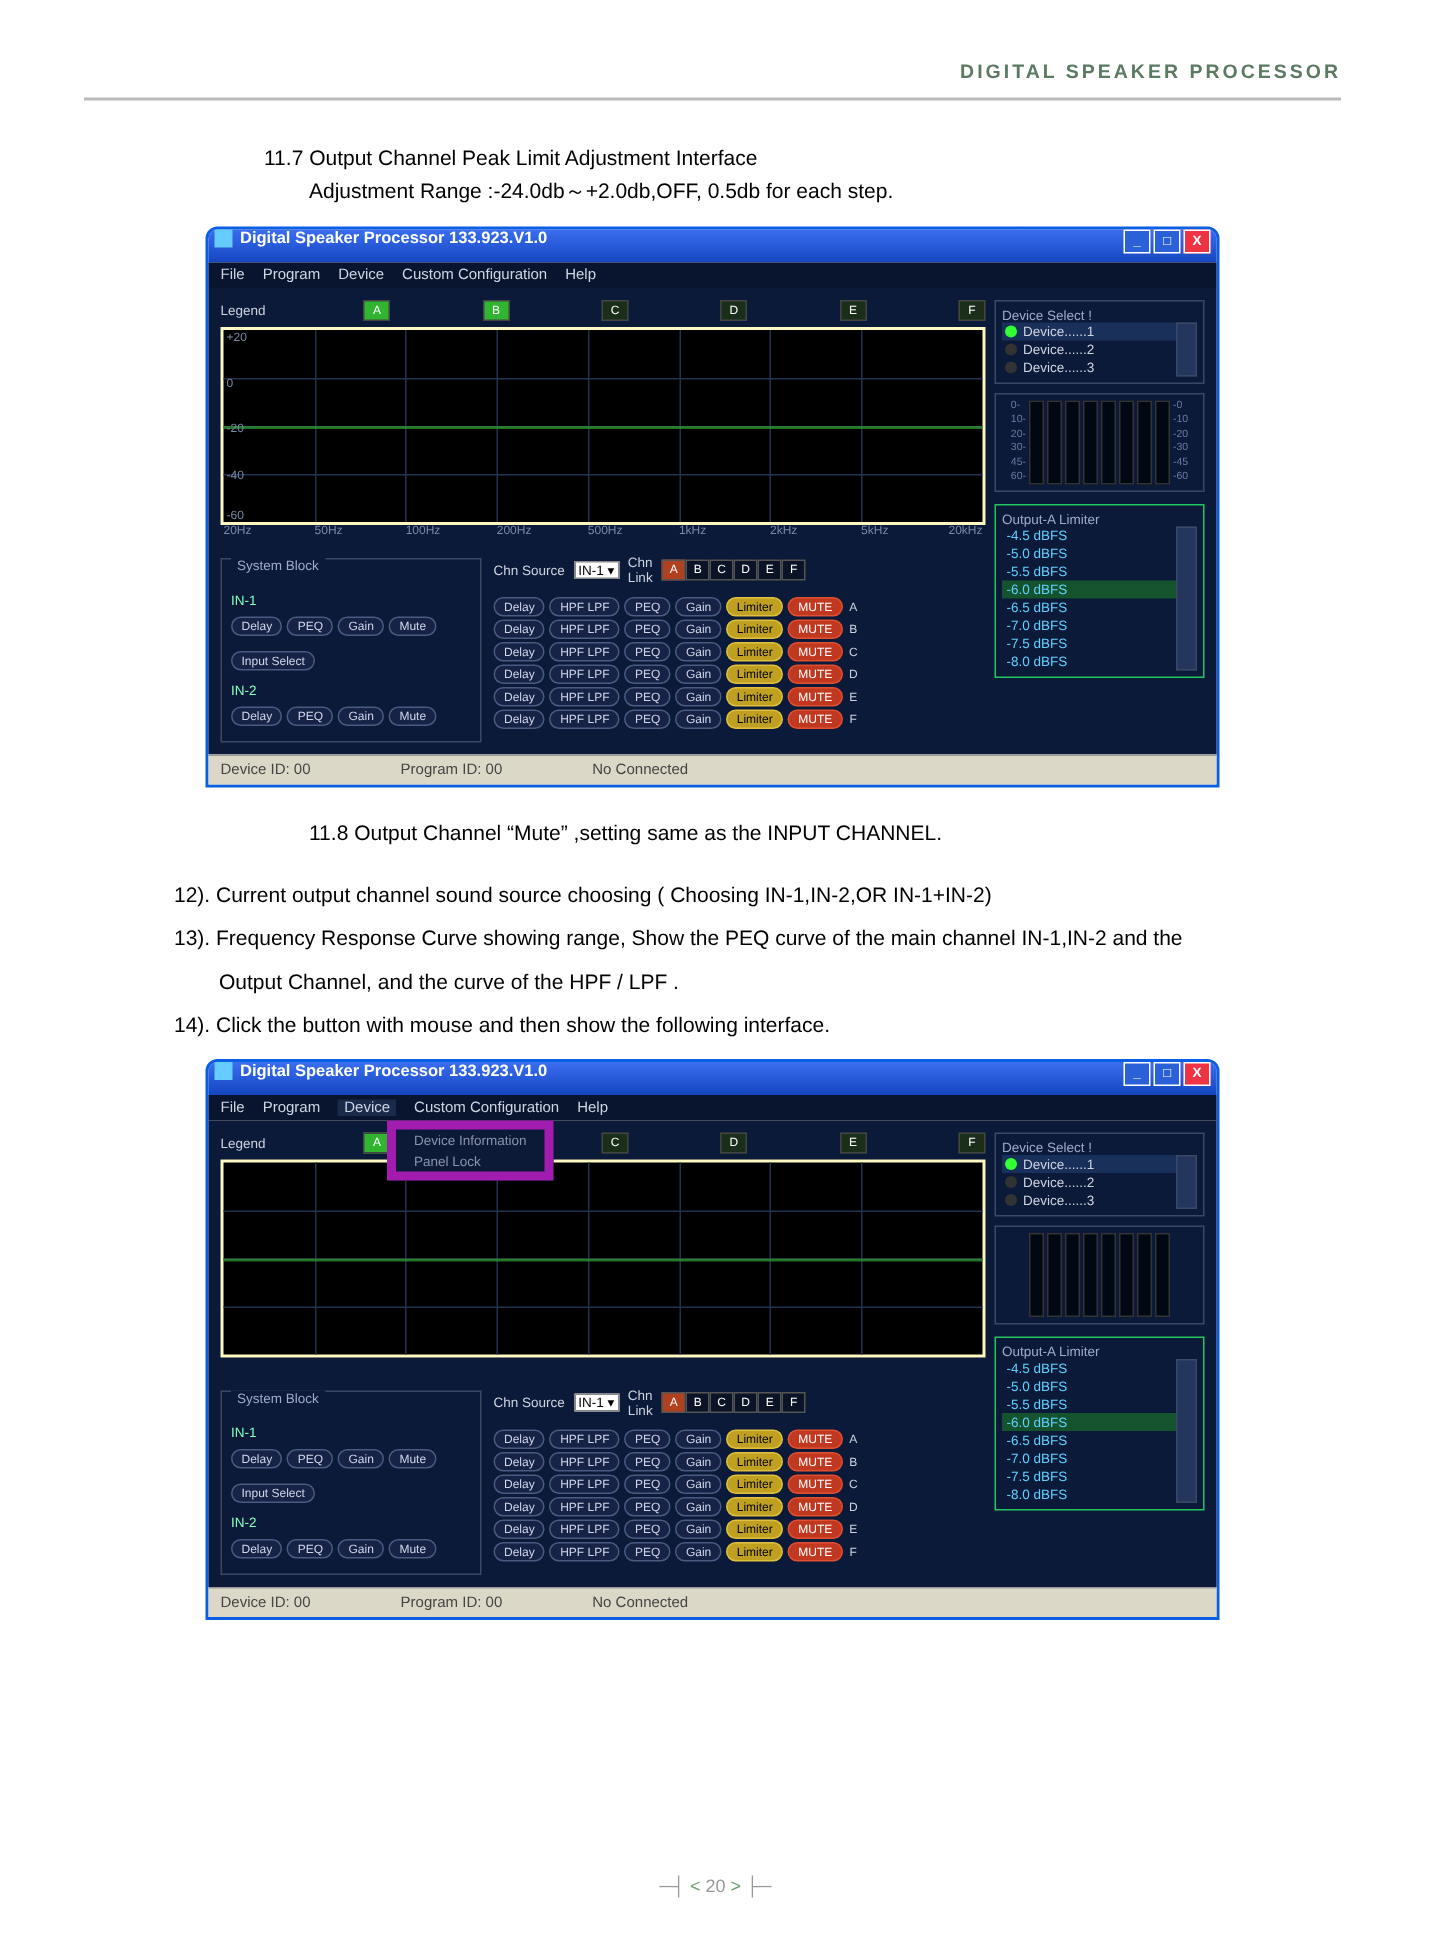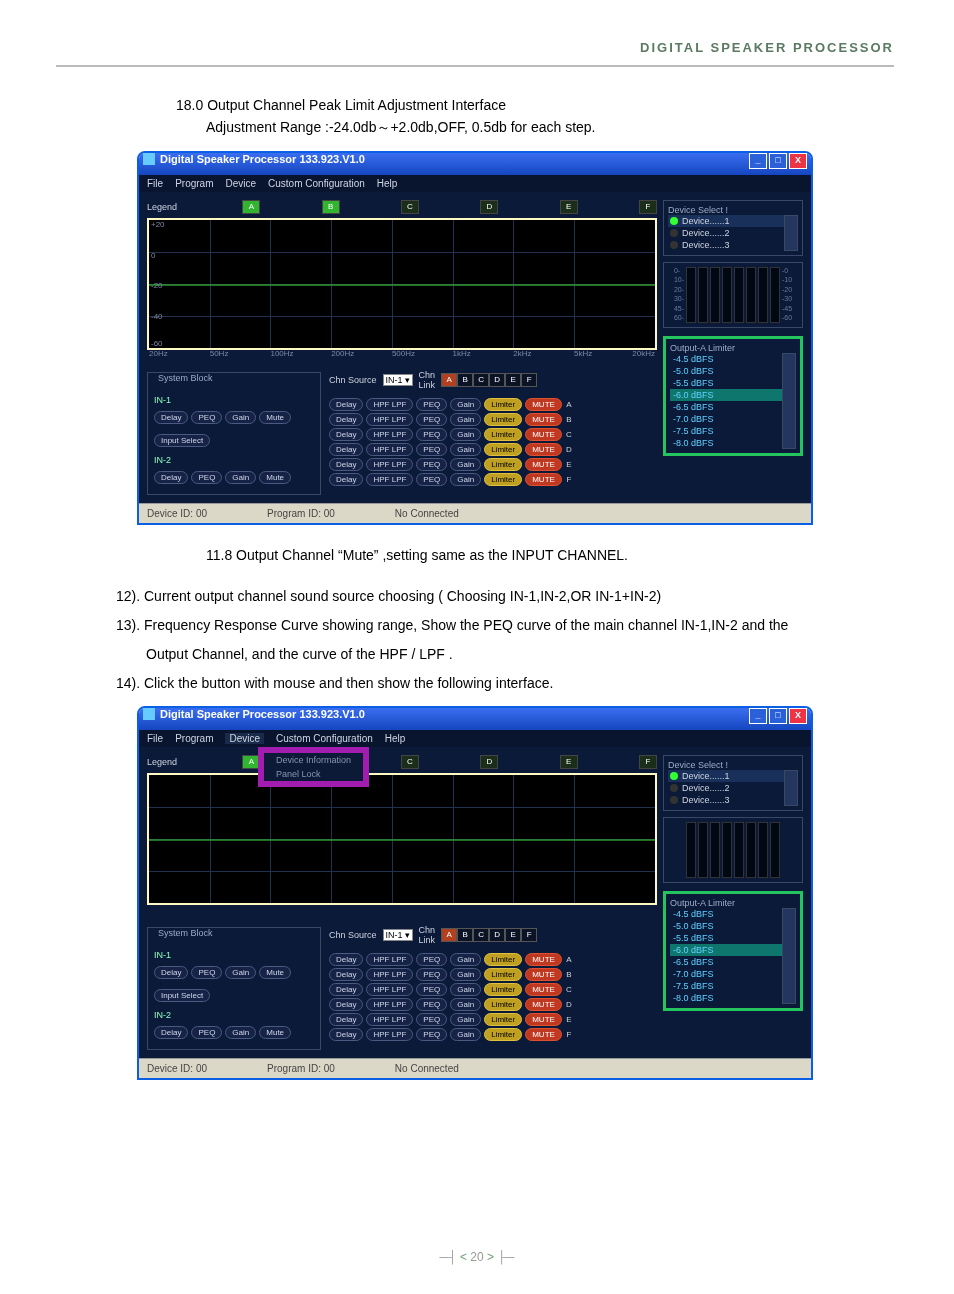--- a/index.html
+++ b/index.html
@@ -51,35 +51,35 @@
     .in-lbl { color:#8fb; font-size:9px; }
     .dev-panel { border:1px solid #3a4868; padding:4px; }
     .dev-item { display:flex; align-items:center; gap:4px; font-size:9px; color:#cfd3df; padding:1px 2px; }
     .dev-dot { width:8px; height:8px; border-radius:4px; }
     .d-on { background:#33ff33; }
     .d-off { background:#333; }
     .dev-sel { background:#18305a; }
     .meters { border:1px solid #3a4868; margin-top:6px; padding:4px; }
     .meter-row { display:flex; gap:2px; justify-content:center; }
     .meter-bar { width:8px; height:54px; background:#000814; border:1px solid #333; position:relative; }
-    .limiter-panel { border:3px solid #22c55e; margin-top:8px; padding:4px; }
+    .limiter-panel { border:1px solid #22c55e; margin-top:8px; padding:4px; }
     .lim-line { display:flex; justify-content:space-between; align-items:center; font-size:9px; color:#60d0ff; padding:1px 3px; }
-    .lim-sel { background:#0f766e; }
+    .lim-sel { background:#14532d; }
     .scroll-stub { width:12px; background:#24365e; border:1px solid #3a4868; }
     .statusbar { background:#dcd8c8; border-top:1px solid #999; font-size:10px; padding:4px 8px; display:flex; gap:60px; color:#444; }
     .footer { position:absolute; bottom:30px; left:0; right:0; text-align:center; color:#999; font-size:12px; }
     .footer .g { color:#6fa075; }
   </style>
 </head>
 <body>
 
 <div class="page">
   <div class="header-label">DIGITAL SPEAKER PROCESSOR</div>
 
-  <div class="sect-title">18.0 Output Channel Peak Limit Adjustment Interface</div>
+  <div class="sect-title">11.7 Output Channel Peak Limit Adjustment Interface</div>
   <div class="sect-sub">Adjustment Range :-24.0db～+2.0db,OFF, 0.5db for each step.</div>
 
   <div class="screenshot">
     <div class="titlebar">
       <div class="titlebar-icon"></div>
       <div class="titlebar-text">Digital Speaker Processor 133.923.V1.0</div>
       <div class="winbtn wb-min">_</div>
       <div class="winbtn wb-max">□</div>
       <div class="winbtn wb-close">X</div>
     </div>

